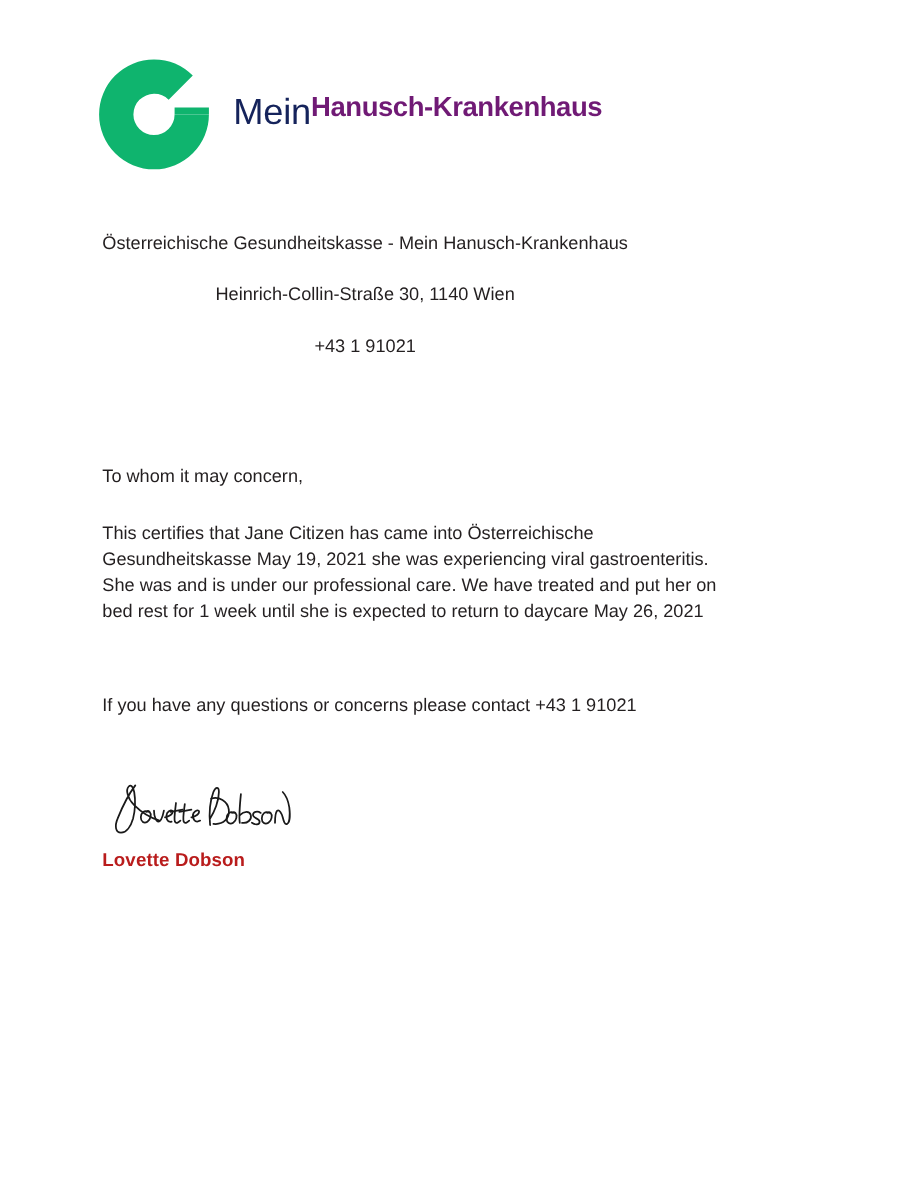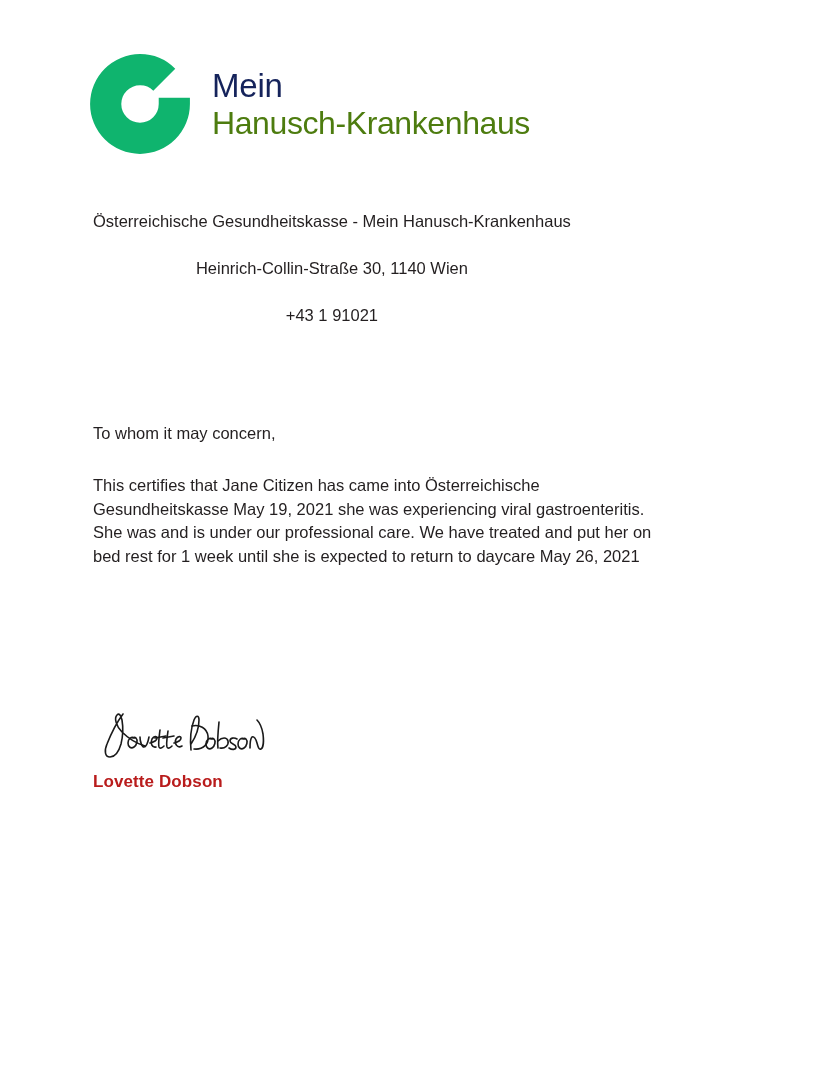--- a/index.html
+++ b/index.html
@@ -35,36 +35,35 @@
   }
   .logo-mark {
     width: 104px;
     height: 104px;
     flex: 0 0 104px;
     display: block;
   }
   .wordmark {
     margin-left: 20px;
     display: flex;
-    flex-direction: column;
     justify-content: center;
     line-height: 1.0;
   }
   .wordmark-line1 {
     font-size: 33px;
     font-weight: 500;
     letter-spacing: -0.2px;
     color: #15235b;
     margin-bottom: 5px;
   }
   .wordmark-line2 {
-    font-size: 32px;
-    font-weight: normal;
+    font-size: 25px;
+    font-weight: bold;
     letter-spacing: -0.4px;
-    color: #4d7c0f;
+    color: #701a75;
   }
 
   
   .block {
     position: absolute;
     left: 93px;
     font-size: 16.5px;
     line-height: 23.5px;
     color: #231f20;
     white-space: pre-line;
@@ -139,20 +138,21 @@
     <span class="block-line">Österreichische Gesundheitskasse - Mein Hanusch-Krankenhaus</span>
     <span class="block-line">Heinrich-Collin-Straße 30, 1140 Wien</span>
     <span class="block-line">+43 1 91021</span>
   </div>
 
 
   <div class="block" id="salutation">To whom it may concern,</div>
 
   <div class="block" id="body-para">This certifies that Jane Citizen has came into Österreichische Gesundheitskasse May 19, 2021 she was experiencing viral gastroenteritis. She was and is under our professional care. We have treated and put her on bed rest for 1 week until she is expected to return to daycare May 26, 2021</div>
 
+  <div class="block" id="contact-line">If you have any questions or concerns please contact +43 1 91021</div>
 
   <div class="signature-area">
     <svg class="signature-svg" viewBox="0 0 175 58">
       <g fill="none" stroke="#1a1a1a" stroke-width="1.6" stroke-linecap="round" stroke-linejoin="round">
 
         <path d="M30 6 C24 14 18 26 14 36 C11 43 12 49 17 49 C22 49 26 43 28 36 C30 28 30 18 29 12 C28 7 26 5 24 7 C21 10 23 18 29 24 C36 31 45 36 52 38"></path>
 
         <path d="M42 30 C38 28 35 31 35 35 C35 39 38 41 41 39 C44 37 45 32 43 30 C42 29 41 29 40 30"></path>
 
         <path d="M47 29 C47 34 49 39 51 39 C53 39 55 34 56 29"></path>

